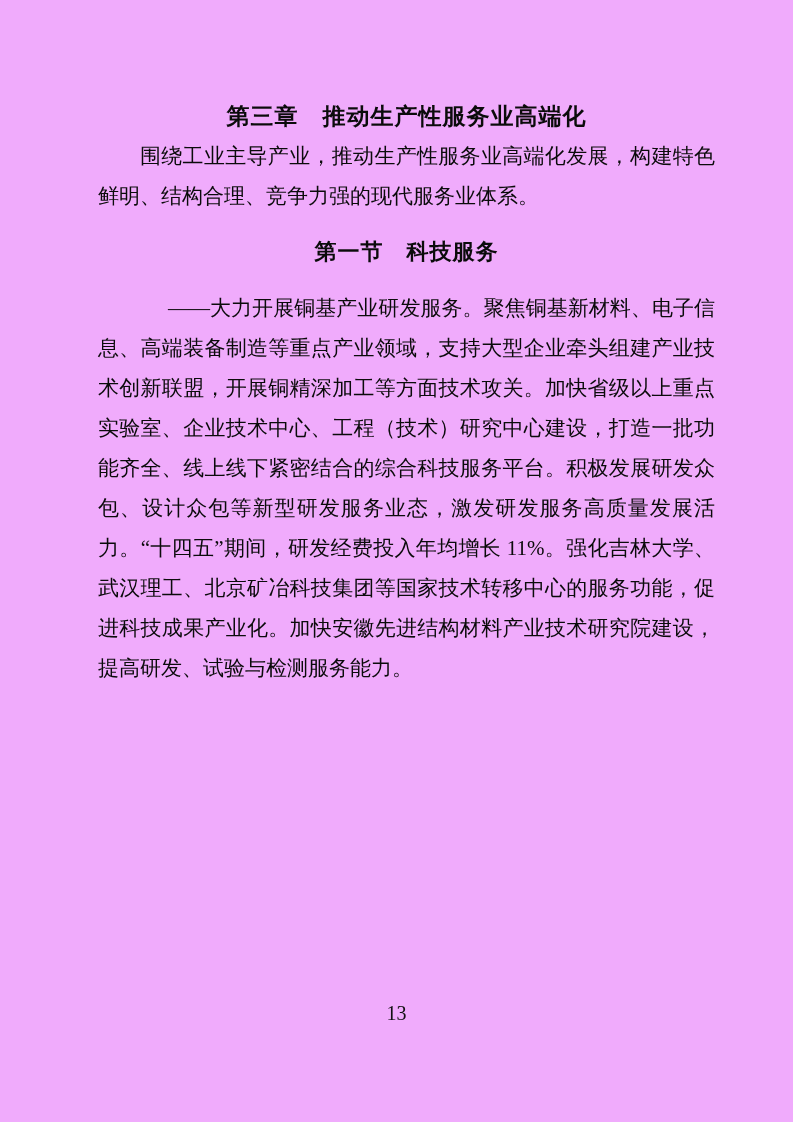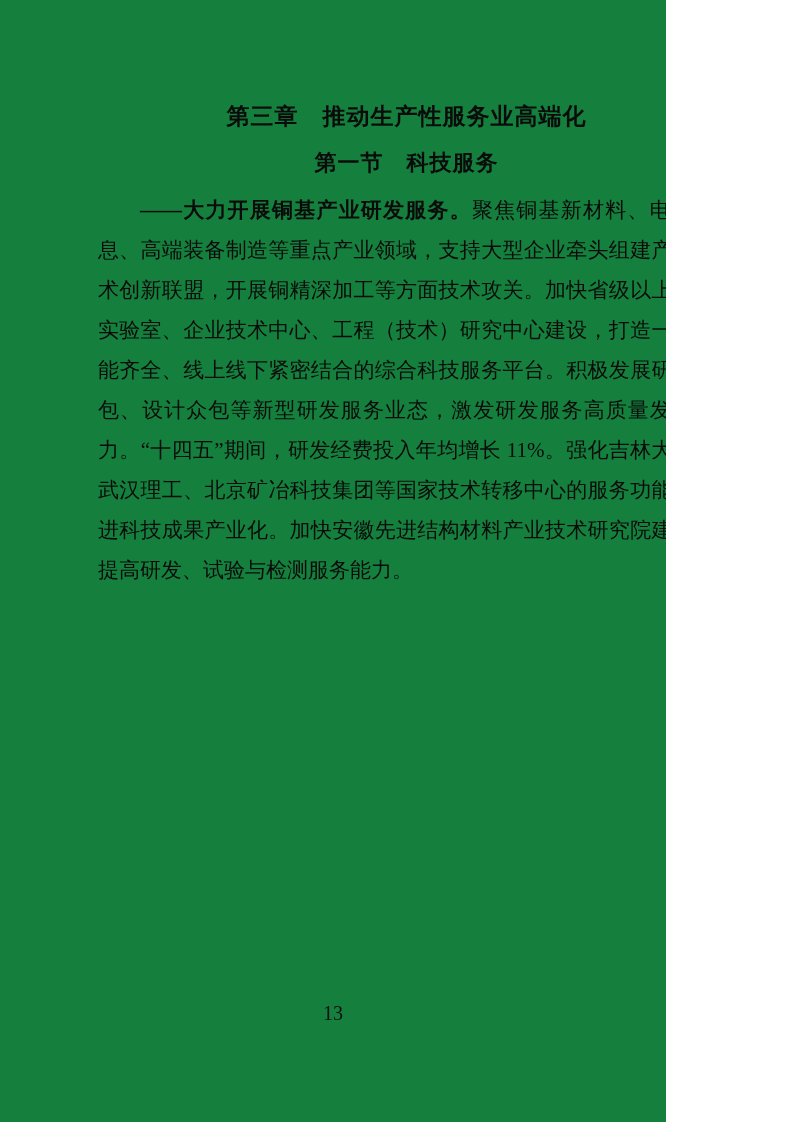--- a/index.html
+++ b/index.html
@@ -2,23 +2,23 @@
 <html><head>
 <meta charset="utf-8">
 <style>
   html, body {
     margin: 0;
     padding: 0;
     background: #ffffff;
   }
   .page {
     position: relative;
-    width: 666px;
+    width: 793px;
     height: 1122px;
-    background: #15803d;
+    background: #f0abfc;
     color: #0b0b0b;
     overflow: hidden;
   }
   .content {
     position: absolute;
     left: 98px;
     top: 96px;
     width: 617px;
     font-family: "Liberation Serif", "DejaVu Serif", serif;
     font-size: 21px;
@@ -29,37 +29,38 @@
     margin: 0;
     padding: 0;
     font-family: "Liberation Sans", "DejaVu Sans", sans-serif;
     font-size: 23px;
     font-weight: bold;
     text-align: center;
     line-height: 40px;
     letter-spacing: 1px;
   }
   .section-title {
-    margin: 7px;
+    margin: 16px;
     padding: 0;
     font-size: 22px;
     font-weight: bold;
     text-align: center;
     line-height: 40px;
     letter-spacing: 1px;
   }
   p.para {
     margin: 0;
     padding: 0;
     text-indent: 2em;
     text-align: justify;
     text-align-last: left;
   }
   p.para .lead {
-    font-weight: bold;
+    font-weight: normal;
+    margin-left: 28px;
   }
   .page-number {
     position: absolute;
     left: 0;
     top: 993px;
     width: 100%;
     text-align: center;
     font-family: "Liberation Serif", "DejaVu Serif", serif;
     font-size: 20px;
     line-height: 40px;
@@ -67,20 +68,21 @@
   }
 </style>
 </head>
 <body>
 
 <div class="page">
   <div class="content">
 
     <h1 class="chapter-title">第三章　推动生产性服务业高端化</h1>
 
+    <p class="para"><span>围绕工业主导产业，推动生产性服务业高端化发展，构建特色鲜明、结构合理、竞争力强的现代服务业体系。</span></p>
 
     <h2 class="section-title">第一节　科技服务</h2>
 
 
     <p class="para"><span class="lead">——大力开展铜基产业研发服务。</span><span>聚焦铜基新材料、电子信息、高端装备制造等重点产业领域，支持大型企业牵头组建产业技术创新联盟，开展铜精深加工等方面技术攻关。加快省级以上重点实验室、企业技术中心、工程（技术）研究中心建设，打造一批功能齐全、线上线下紧密结合的综合科技服务平台。积极发展研发众包、设计众包等新型研发服务业态，激发研发服务高质量发展活力。“十四五”期间，研发经费投入年均增长 11%。强化吉林大学、武汉理工、北京矿冶科技集团等国家技术转移中心的服务功能，促进科技成果产业化。加快安徽先进结构材料产业技术研究院建设，提高研发、试验与检测服务能力。</span></p>
 
 
   </div>
 
   <div class="page-number">13</div>

